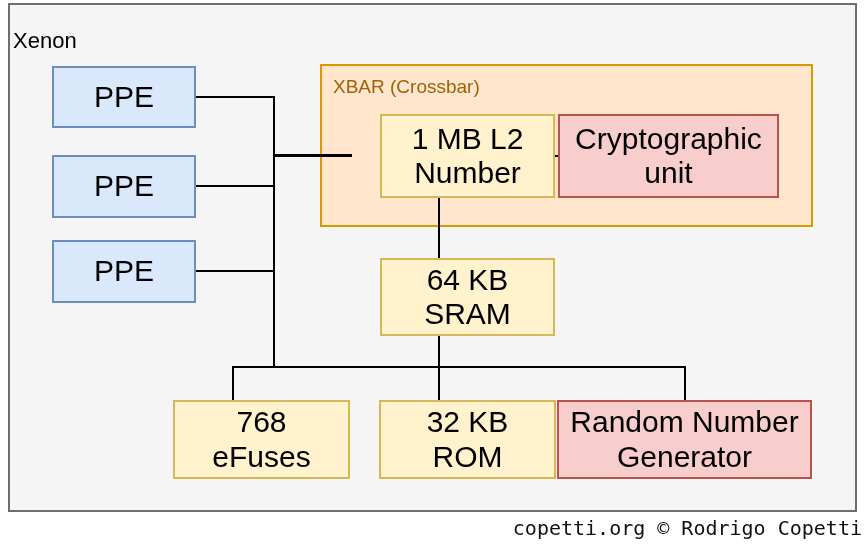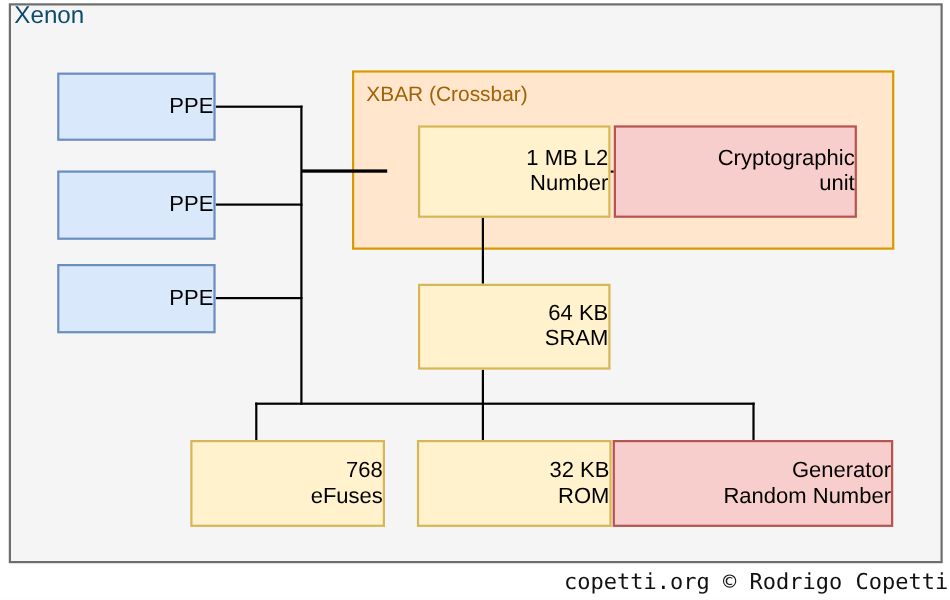--- a/index.html
+++ b/index.html
@@ -14,46 +14,46 @@
   .outer-box {
     position: absolute;
     left: 8px; top: 3px;
     width: 849px; height: 509px;
     background: #f5f5f5;
     border: 2px solid #6e6e6e;
     box-sizing: border-box;
   }
   .canvas-title {
     position: absolute;
-    left: 13px; top: 1px;
+    left: 13px; top: 28px;
     font-size: 22px;
-    color: #0c4a6e;
+    color: #000000;
     white-space: nowrap;
   }
   .group-box {
     position: absolute;
     background: #ffe6cc;
     border: 2px solid #d79b00;
     box-sizing: border-box;
   }
   .group-label {
     position: absolute;
     left: 11px; top: 10px;
     font-size: 19px;
     color: #a16207;
     white-space: nowrap;
   }
   .node {
     position: absolute;
     box-sizing: border-box;
     display: flex;
     flex-direction: column;
-    align-items: flex-end;
+    align-items: center;
     justify-content: center;
-    font-size: 20px;
+    font-size: 30px;
     line-height: 1.15;
     color: #000000;
     text-align: center;
   }
   .node.blue   { background: #dae8fc; border: 2px solid #6c8ebf; }
   .node.yellow { background: #fff2cc; border: 2px solid #d6b656; margin-left: 28px; }
   .node.pink   { background: #f8cecc; border: 2px solid #b85450; }
   .hline, .vline { position: absolute; background: #000000; }
   .footer-credit {
     position: absolute;
@@ -115,19 +115,19 @@
 
   <div class="node yellow" style="left:145px; top:400px; width:177px; height:79px;">
     <div>768</div>
     <div>eFuses</div>
   </div>
   <div class="node yellow" style="left:351px; top:400px; width:177px; height:79px;">
     <div>32 KB</div>
     <div>ROM</div>
   </div>
   <div class="node pink" style="left:557px; top:400px; width:255px; height:79px;">
+    <div>Random Number</div>
     <div>Generator</div>
-    <div>Random Number</div>
   </div>
 
   <div class="footer-credit">copetti.org © Rodrigo Copetti</div>
 
 </div>
 
 </body></html>

